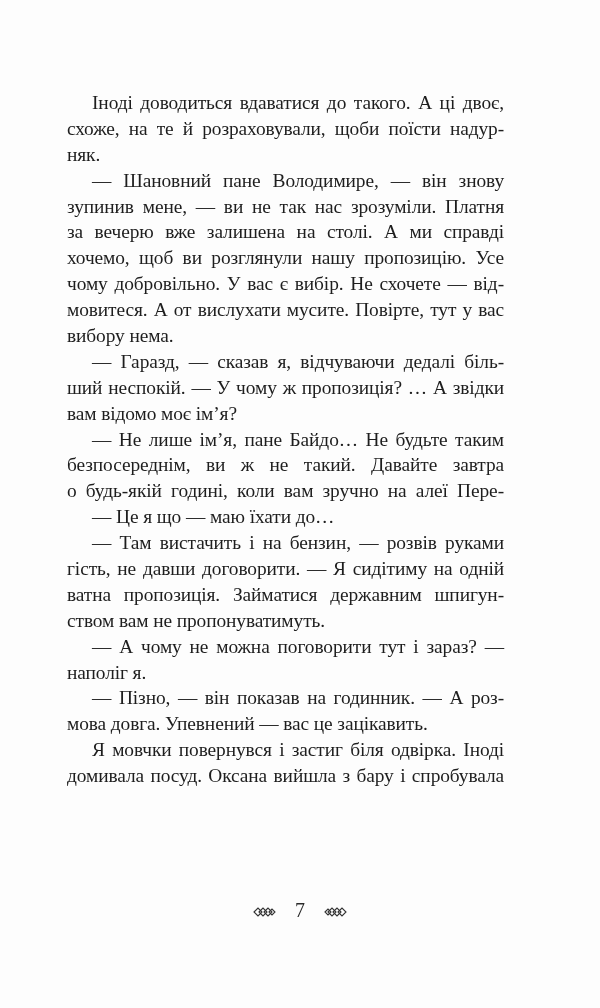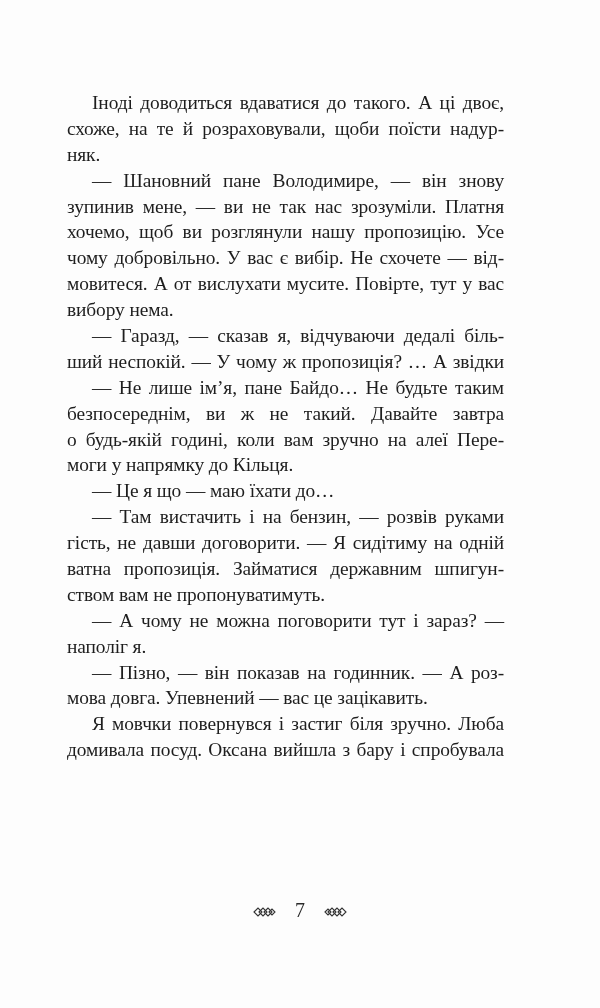--- a/index.html
+++ b/index.html
@@ -79,54 +79,55 @@
 <div class="page">
   <div class="text-block" id="text-block">
       <div class="para">
         <span class="line indent">Іноді доводиться вдаватися до такого. А ці двоє,</span>
         <span class="line">схоже, на те й розраховували, щоби поїсти надур-</span>
         <span class="line last">няк.</span>
       </div>
       <div class="para">
         <span class="line indent">— Шановний пане Володимире, — він знову</span>
         <span class="line">зупинив мене, — ви не так нас зрозуміли. Платня</span>
+        <span class="line">за вечерю вже залишена на столі. А ми справді</span>
         <span class="line">хочемо, щоб ви розглянули нашу пропозицію. Усе</span>
         <span class="line">чому добровільно. У вас є вибір. Не схочете — від-</span>
         <span class="line">мовитеся. А от вислухати мусите. Повірте, тут у вас</span>
         <span class="line last">вибору нема.</span>
       </div>
       <div class="para">
         <span class="line indent">— Гаразд, — сказав я, відчуваючи дедалі біль-</span>
         <span class="line">ший неспокій. — У чому ж пропозиція? … А звідки</span>
+        <span class="line last">вам відомо моє ім’я?</span>
       </div>
       <div class="para">
         <span class="line indent">— Не лише ім’я, пане Байдо… Не будьте таким</span>
         <span class="line">безпосереднім, ви ж не такий. Давайте завтра</span>
         <span class="line">о будь-якій годині, коли вам зручно на алеї Пере-</span>
-        <span class="line last">моги у напрямку до Кільця.</span>
       </div>
       <div class="para">
         <span class="line indent last">— Це я що — маю їхати до…</span>
       </div>
       <div class="para">
         <span class="line indent">— Там вистачить і на бензин, — розвів руками</span>
         <span class="line">гість, не давши договорити. — Я сидітиму на одній</span>
         <span class="line">ватна пропозиція. Займатися державним шпигун-</span>
         <span class="line last">ством вам не пропонуватимуть.</span>
       </div>
       <div class="para">
         <span class="line indent">— А чому не можна поговорити тут і зараз? —</span>
         <span class="line last">наполіг я.</span>
       </div>
       <div class="para">
         <span class="line indent">— Пізно, — він показав на годинник. — А роз-</span>
         <span class="line last">мова довга. Упевнений — вас це зацікавить.</span>
       </div>
       <div class="para">
-        <span class="line indent">Я мовчки повернувся і застиг біля зручно. Люба</span>
+        <span class="line indent">Я мовчки повернувся і застиг біля одвірка. Іноді</span>
         <span class="line">домивала посуд. Оксана вийшла з бару і спробувала</span>
       </div>
     </div>
 
   <div class="footer">
     <span class="ornament">
       <svg width="24" height="12" viewBox="0 0 24 12">
         <g fill="none" stroke="#333" stroke-width="1.1">
           <path d="M1 6 L5 2 L9 6 L5 10 Z"></path>
           <path d="M6 6 L10 2 L14 6 L10 10 Z"></path>

